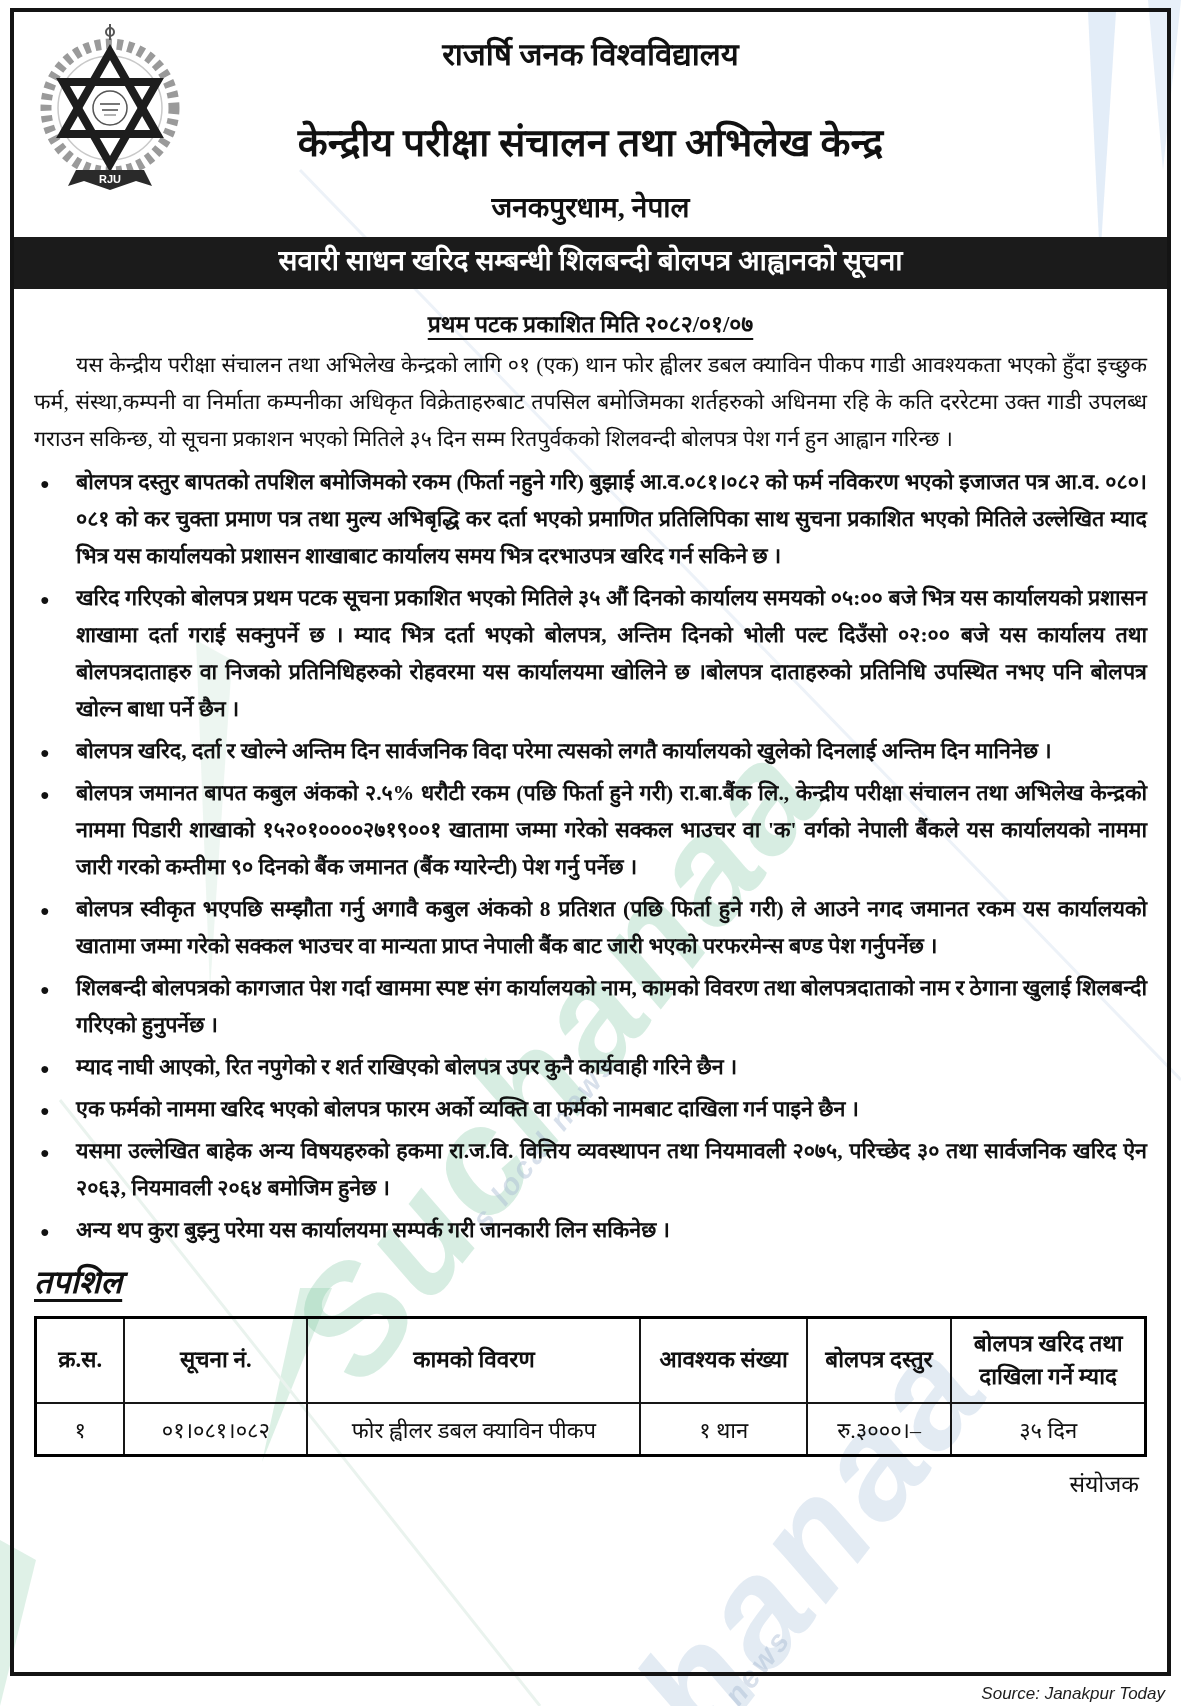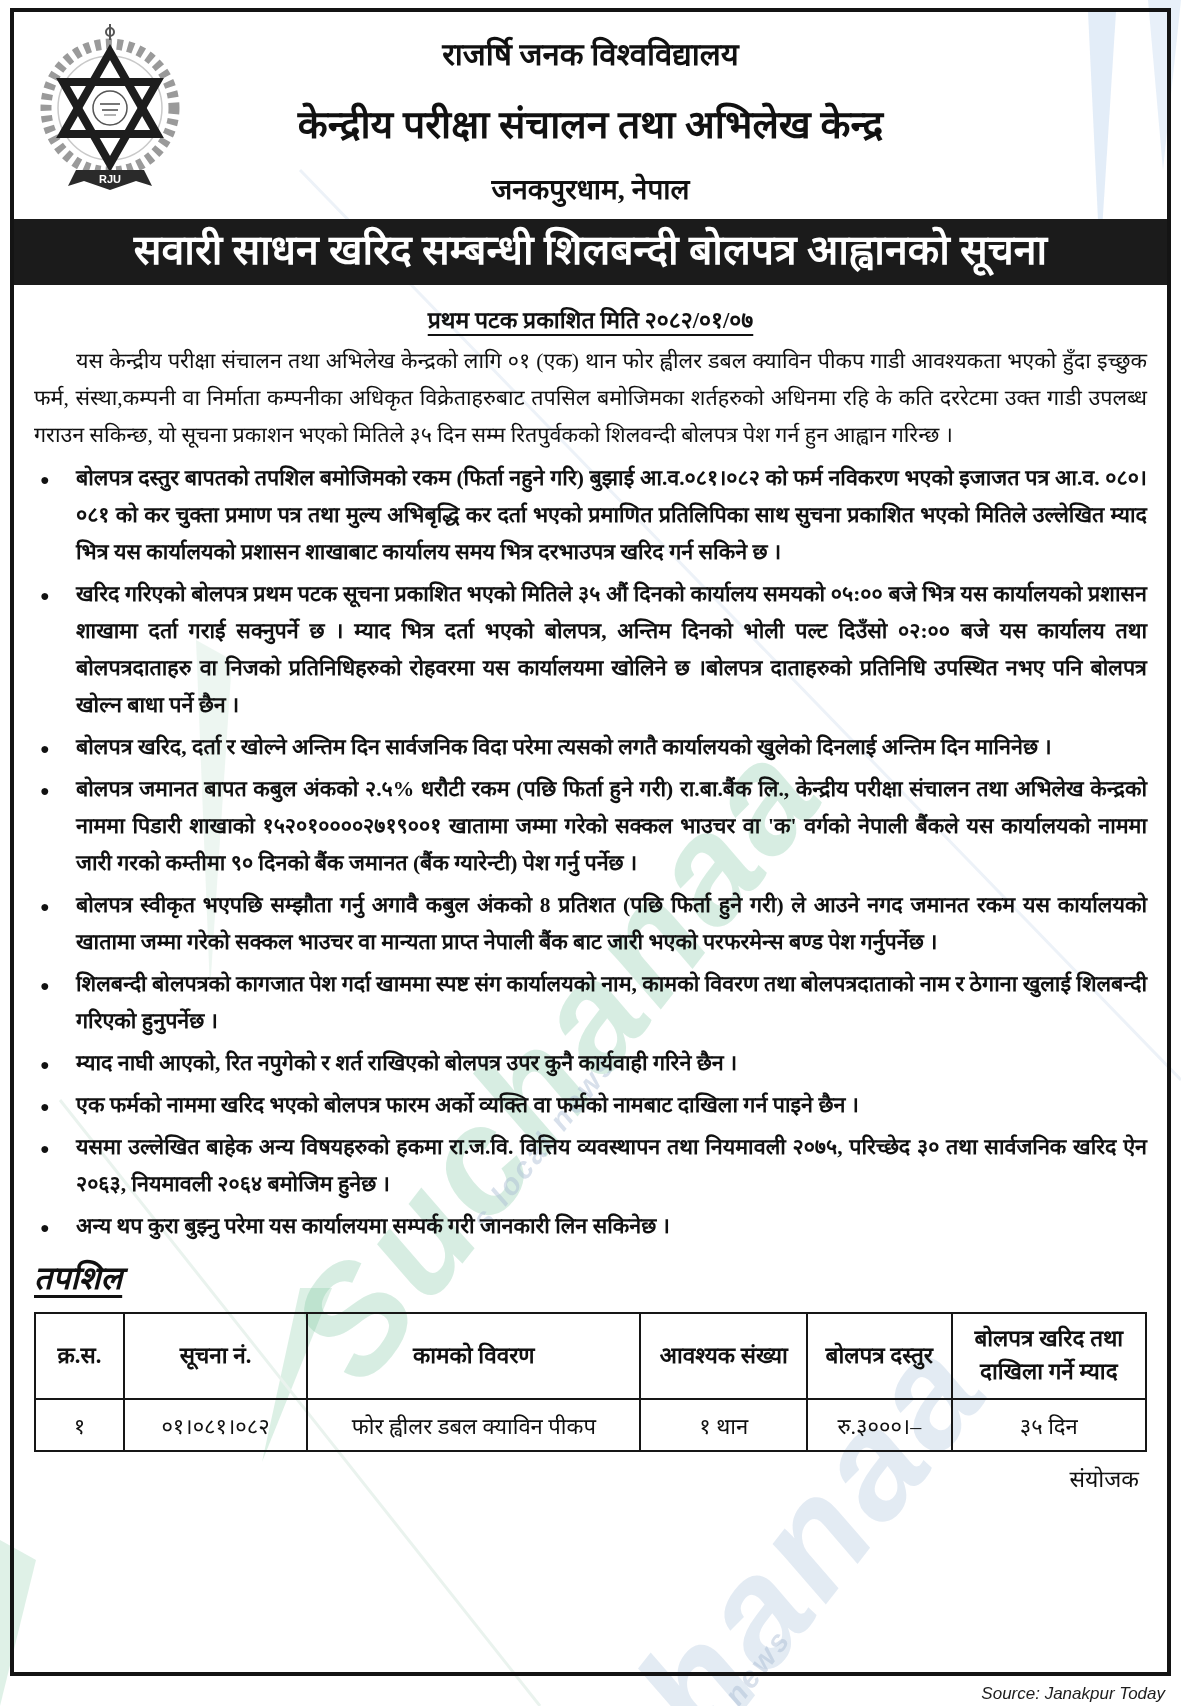--- a/index.html
+++ b/index.html
@@ -21,46 +21,46 @@
   .wm-tag2 { left:640px; top:1790px; font-size:30px; color:#a9bcd4; opacity:.45; letter-spacing:3px; }
   
   .frame {
     position:absolute; left:10px; top:8px; width:1161px; height:1668px;
     border:4px solid #141414; z-index:1; background:transparent;
   }
   
   .header { position:relative; text-align:center; padding:20px 10px 12px 10px; }
   .logo { position:absolute; left:16px; top:10px; width:160px; height:170px; }
   .h-univ   { font-size:31px; font-weight:bold; }
-  .h-center { font-size:39px; font-weight:bold; margin-top:22px; }
+  .h-center { font-size:39px; font-weight:bold; margin-top:40px; }
   .h-loc    { font-size:28px; font-weight:bold; margin-top:20px; }
   
   .banner {
     background:#1b1b1b; color:#ffffff; text-align:center;
-    font-size:41px; font-weight:bold; padding:9px 4px 12px 4px; line-height:1.1;
+    font-size:28px; font-weight:bold; padding:9px 4px 12px 4px; line-height:1.1;
   }
   
   .content { padding:8px 20px 0 20px; }
   .pubdate { text-align:center; font-size:23px; font-weight:bold; margin:10px 0 8px 0; }
   .pubdate span { text-decoration:underline; text-underline-offset:6px; }
   .intro { font-size:21.5px; line-height:37px; text-align:justify; text-indent:42px; }
   ul.conds { list-style:none; margin-top:6px; }
   ul.conds li {
     position:relative; padding-left:42px; margin:5px 0;
     font-size:21.5px; line-height:37px; text-align:justify;font-weight:bold;
   }
   ul.conds li::before {
     content:"●"; position:absolute; left:6px; top:1px; font-size:16px; color:#111;
   }
   .note { font-size:21.5px; line-height:37px; margin-top:4px; }
   .note b { font-size:23px; }
   .tbl-title { text-align:left; font-size:32px; font-weight:bold; margin:10px 0 14px 0;font-style:italic; }
   .tbl-title span { text-decoration:underline; text-underline-offset:6px; }
   table.spec {
-    width:100%; border-collapse:collapse; border:1px solid #000000;
+    width:100%; border-collapse:collapse; border:3px solid #000000;
     font-size:22px;
     padding-left:8px;
   }
   table.spec th, table.spec td {
     border:2.5px solid #171717; text-align:center; vertical-align:middle; padding:4px 6px;
   }
   table.spec th { height:86px; font-weight:bold; font-size:22.5px; line-height:1.45; }
   table.spec td { height:52px; }
   .signoff { text-align:right; font-weight:normal; font-size:23px; margin:10px 8px 0 0; }
   

